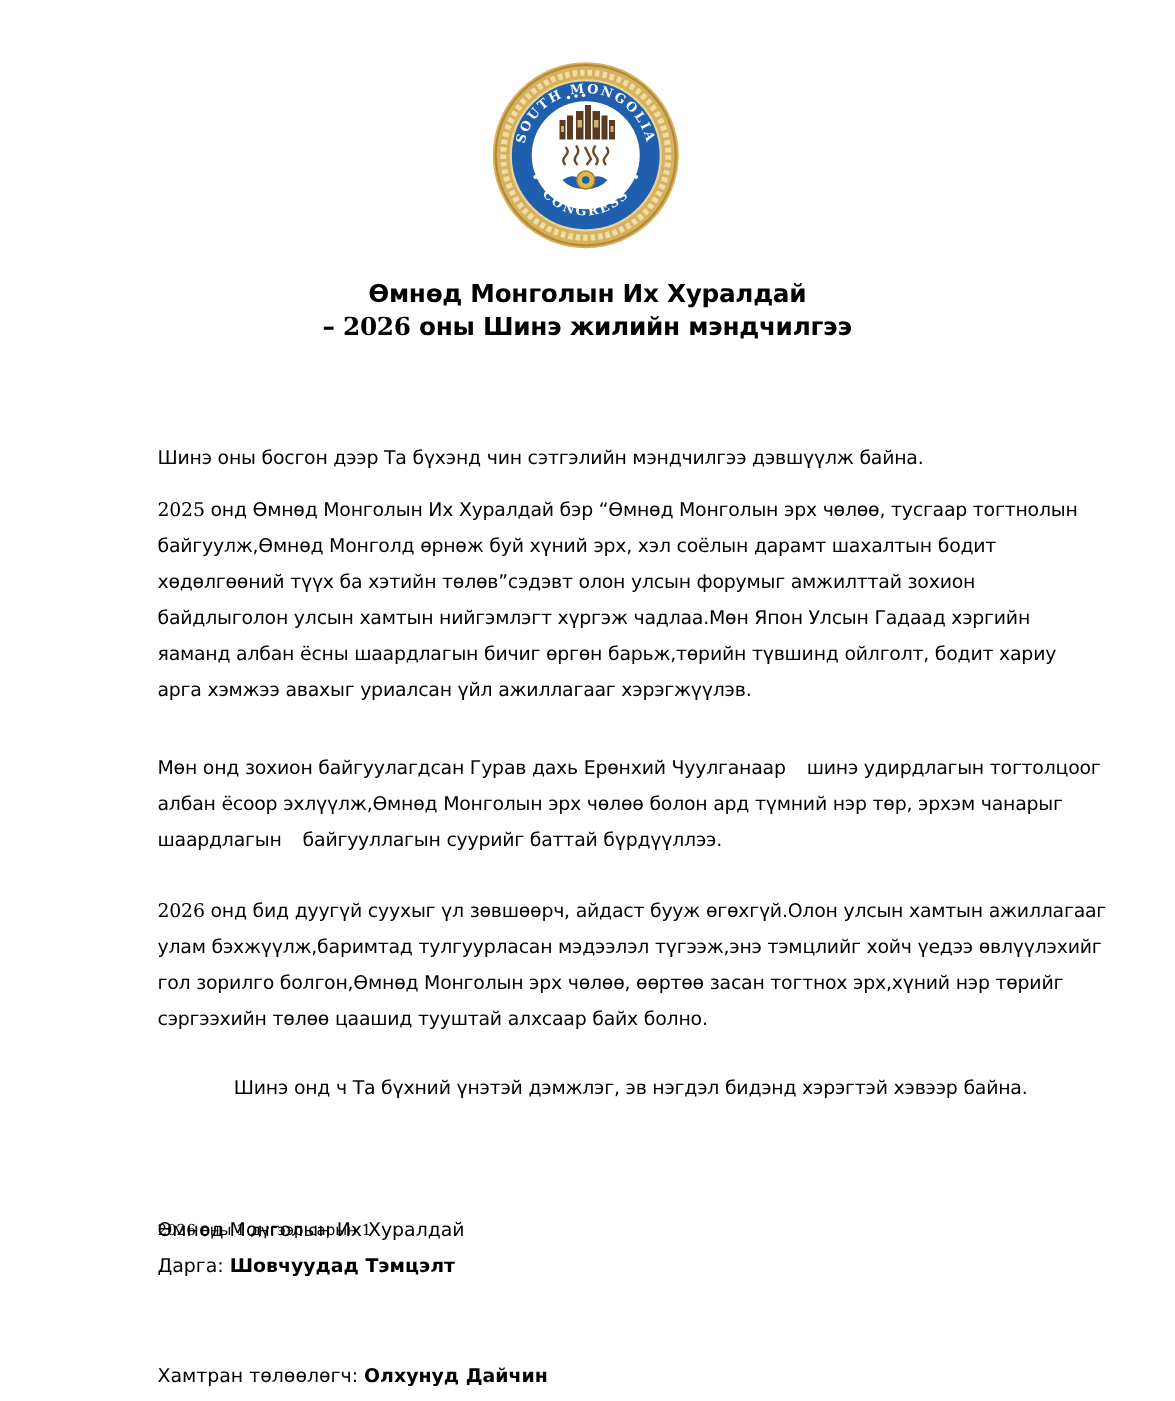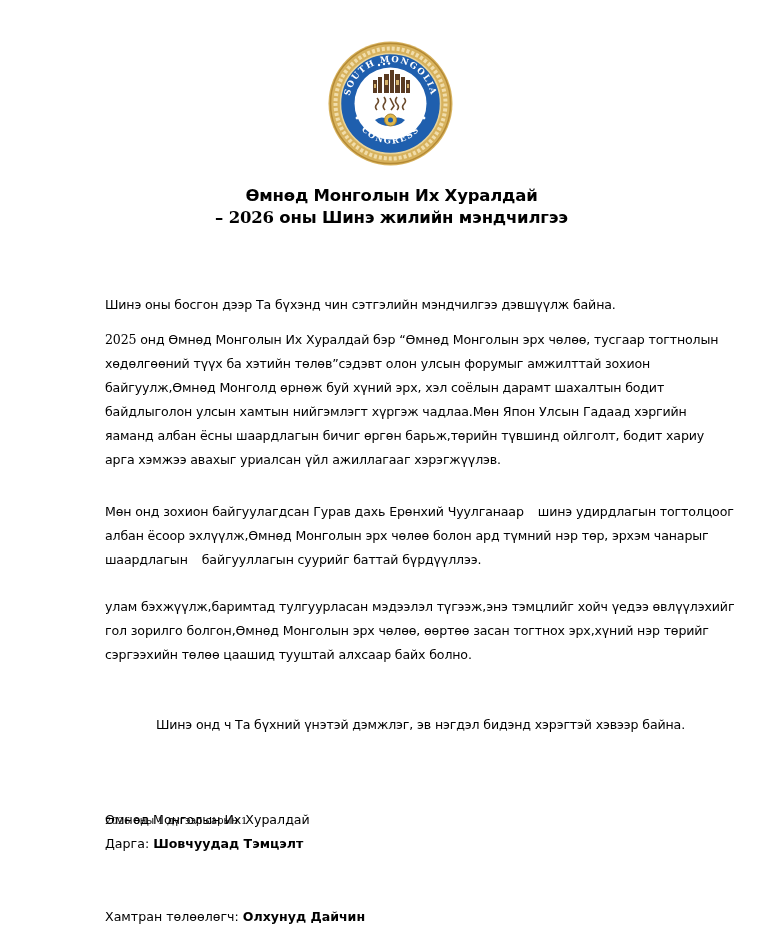--- a/index.html
+++ b/index.html
@@ -83,34 +83,35 @@
 
 <div class="title l1">Өмнөд Монголын Их Хуралдай</div>
 <div class="title l2"><span>– </span><span class="num">2026</span><span> оны Шинэ жилийн мэндчилгээ</span></div>
 
 <div class="para p1">
   <span class="line">Шинэ оны босгон дээр Та бүхэнд чин сэтгэлийн мэндчилгээ дэвшүүлж байна.</span>
 </div>
 
 <div class="para p2">
   <span class="line"><span class="num">2025</span><span> онд Өмнөд Монголын Их Хуралдай бэр “Өмнөд Монголын эрх чөлөө, тусгаар тогтнолын</span></span>
+  <span class="line">байгуулж,Өмнөд Монголд өрнөж буй хүний эрх, хэл соёлын дарамт шахалтын бодит</span>
   <span class="line">хөдөлгөөний түүх ба хэтийн төлөв”сэдэвт олон улсын форумыг амжилттай зохион</span>
-  <span class="line">байгуулж,Өмнөд Монголд өрнөж буй хүний эрх, хэл соёлын дарамт шахалтын бодит</span>
   <span class="line">байдлыголон улсын хамтын нийгэмлэгт хүргэж чадлаа.Мөн Япон Улсын Гадаад хэргийн</span>
   <span class="line">яаманд албан ёсны шаардлагын бичиг өргөн барьж,төрийн түвшинд ойлголт, бодит хариу</span>
   <span class="line">арга хэмжээ авахыг уриалсан үйл ажиллагааг хэрэгжүүлэв.</span>
 </div>
 
 <div class="para p3">
   <span class="line"><span>Мөн онд зохион байгуулагдсан Гурав дахь Ерөнхий Чуулганаар</span><span class="gap"></span><span>шинэ удирдлагын тогтолцоог</span></span>
   <span class="line">албан ёсоор эхлүүлж,Өмнөд Монголын эрх чөлөө болон ард түмний нэр төр, эрхэм чанарыг</span>
   <span class="line"><span>шаардлагын</span><span class="gap"></span><span>байгууллагын суурийг баттай бүрдүүллээ.</span></span>
 </div>
 
 <div class="para p4">
+  <span class="line"><span class="num">2026</span><span> онд бид дуугүй суухыг үл зөвшөөрч, айдаст бууж өгөхгүй.Олон улсын хамтын ажиллагааг</span></span>
   <span class="line">улам бэхжүүлж,баримтад тулгуурласан мэдээлэл түгээж,энэ тэмцлийг хойч үедээ өвлүүлэхийг</span>
   <span class="line">гол зорилго болгон,Өмнөд Монголын эрх чөлөө, өөртөө засан тогтнох эрх,хүний нэр төрийг</span>
   <span class="line">сэргээхийн төлөө цаашид тууштай алхсаар байх болно.</span>
 </div>
 
 <div class="para p5">
   <span class="line">Шинэ онд ч Та бүхний үнэтэй дэмжлэг, эв нэгдэл бидэнд хэрэгтэй хэвээр байна.</span>
 </div>
 
 <div class="date"><span class="num">2026</span><span> оны </span><span class="num">1</span><span> дүгээр сарын </span><span class="num">1</span></div>

